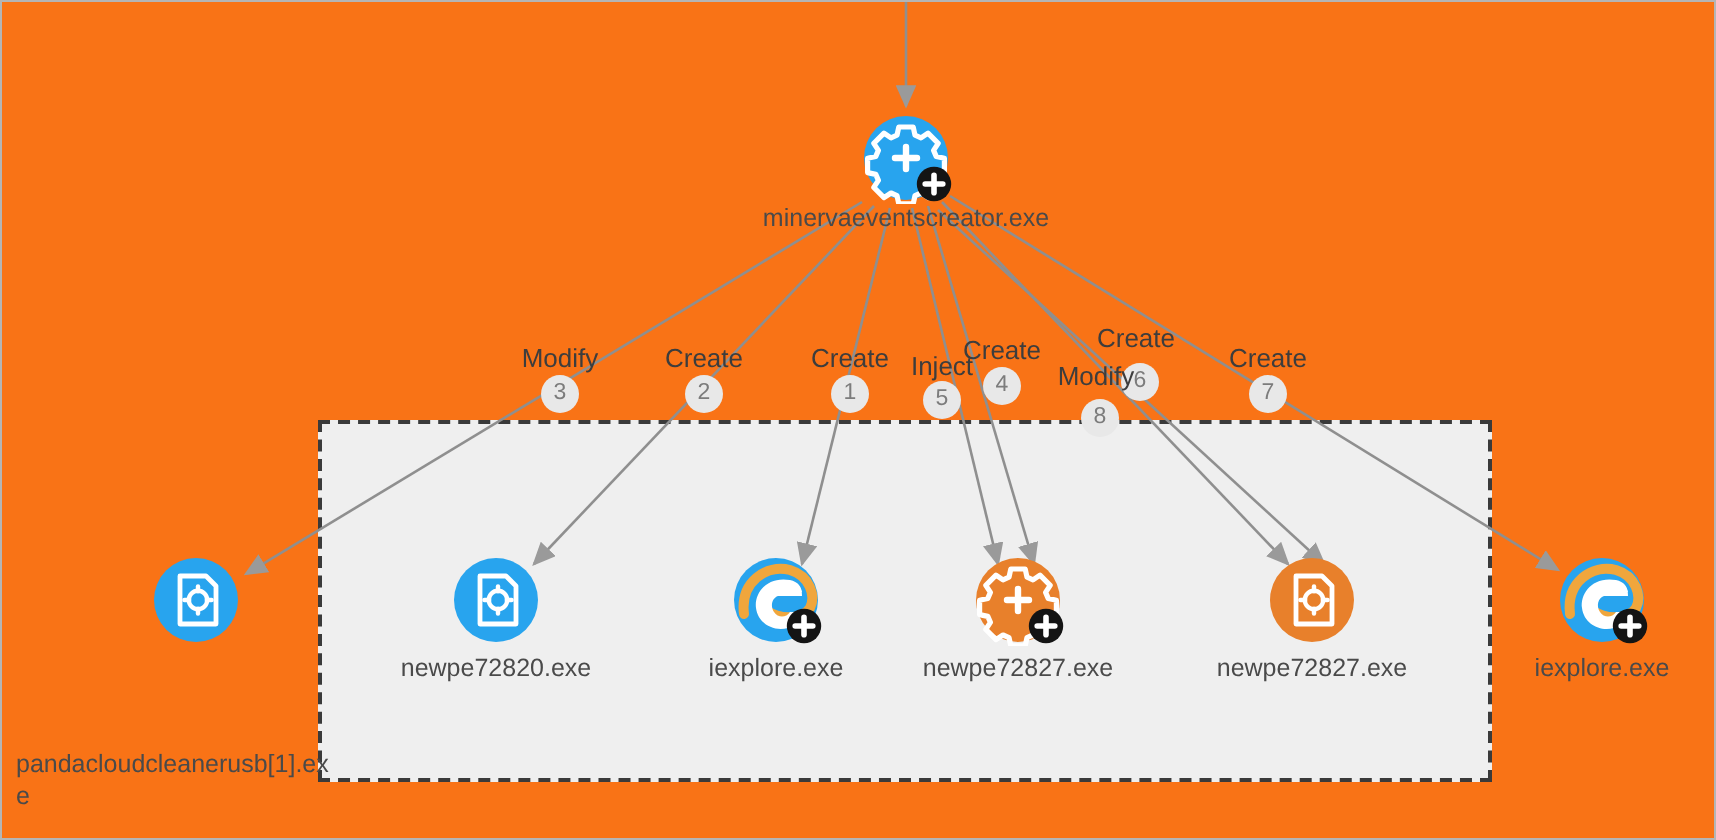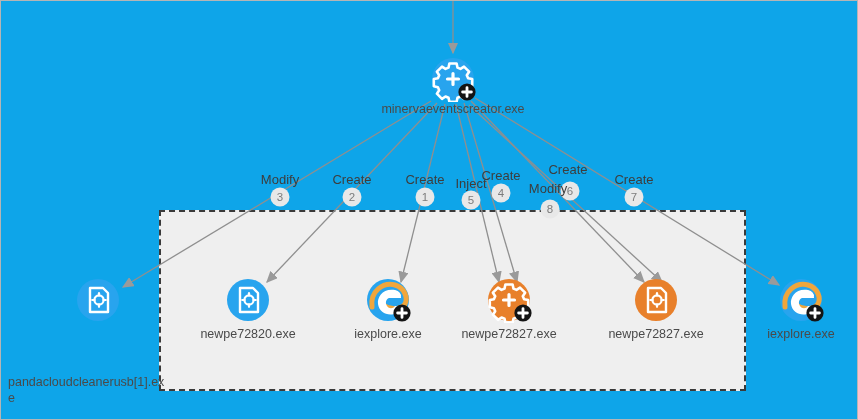--- a/index.html
+++ b/index.html
@@ -7,21 +7,21 @@
     padding: 0;
     background: #ffffff;
   }
   body {
     font-family: "Liberation Sans", sans-serif;
   }
   #canvas {
     position: relative;
     width: 858px;
     height: 420px;
-    background: #0ea5e9;
+    background: #f97316;
     border: 1px solid #b5b5b5;
     box-sizing: border-box;
     overflow: hidden;
   }
   #edge-layer {
     position: absolute;
     left: 0;
     top: 0;
     width: 858px;
     height: 420px;

